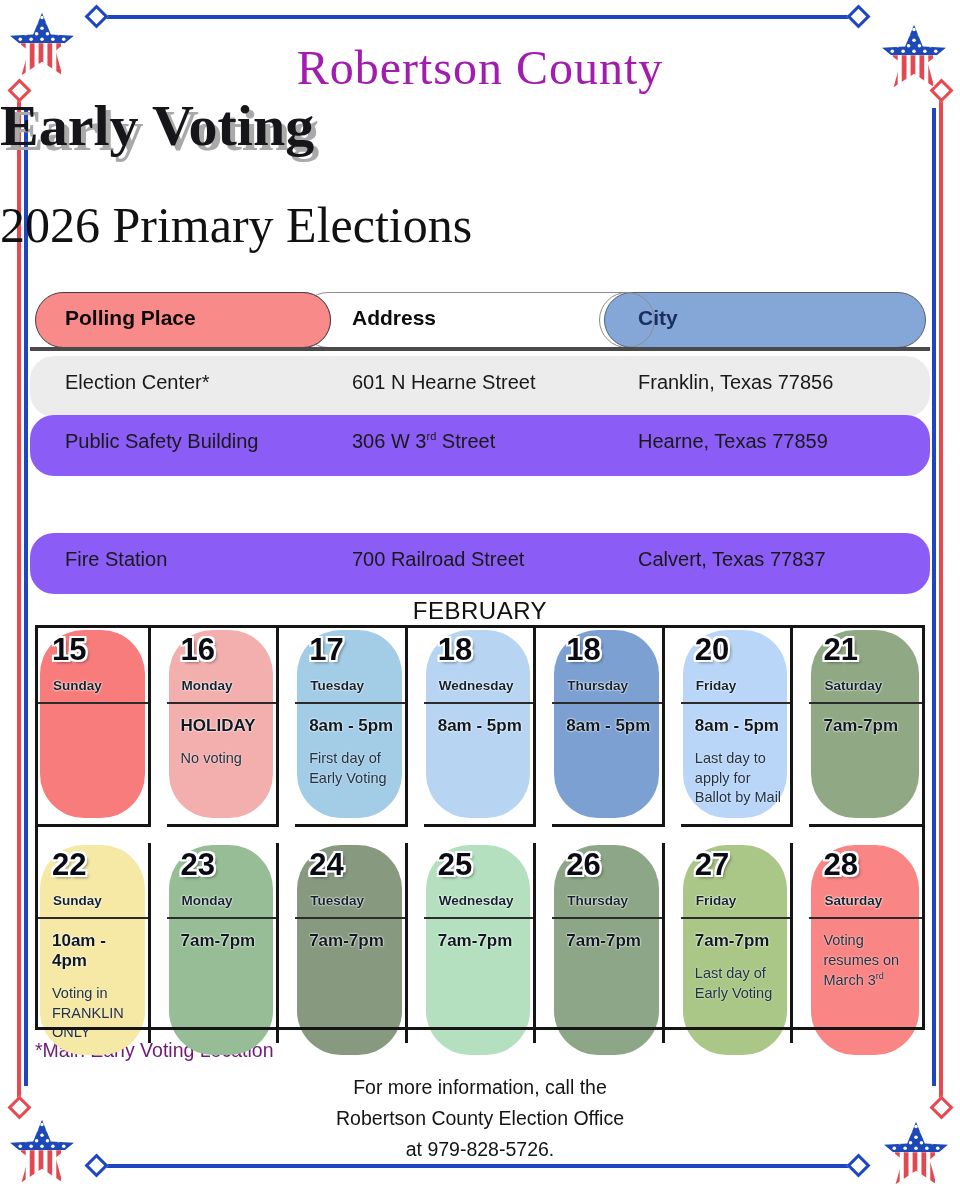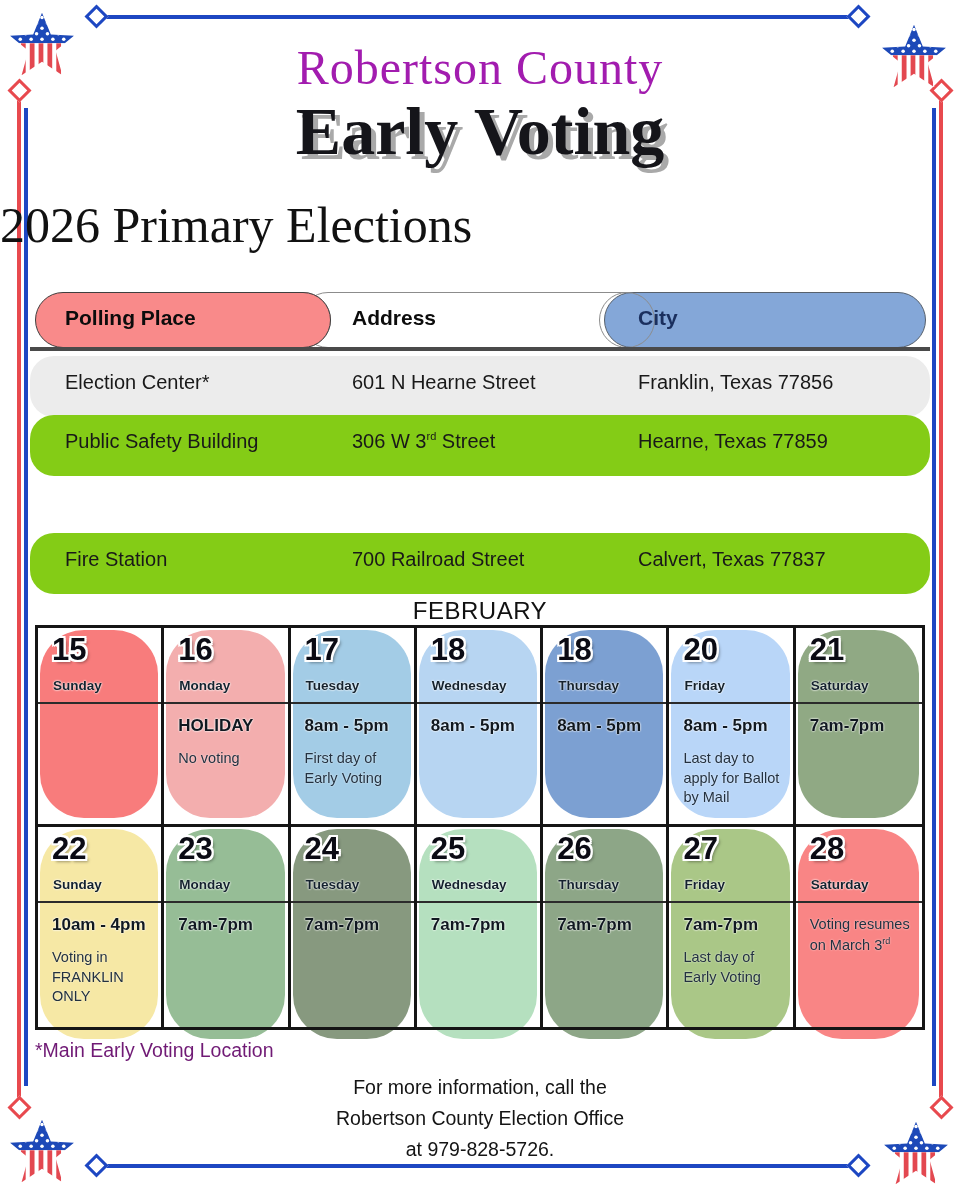--- a/index.html
+++ b/index.html
@@ -13,22 +13,22 @@
   .vline.blue{background:#1d47c2;}
   .diamond{position:absolute;width:11px;height:11px;background:#fff;transform:rotate(45deg);}
   .diamond.blue{border:3px solid #1d47c2;}
   .diamond.red{border:3px solid #e8494e;}
   .star{position:absolute;width:68px;height:68px;}
   .star svg{width:100%;height:100%;display:block;}
 
   
   .t1{position:absolute;left:0;right:0;top:40px;text-align:center;
       font-family:"Liberation Serif","DejaVu Serif",serif;font-size:48px;letter-spacing:1px;color:#a21caf;}
-  .t2{position:absolute;left:0;right:0;top:92px;text-align:center;
-      font-family:"Liberation Serif","DejaVu Serif",serif;font-size:68px;font-weight:700;color:#15151a;
+  .t2{position:absolute;left:0;right:0;top:92px;
+      font-family:"Liberation Serif","DejaVu Serif",serif;font-size:58px;font-weight:700;color:#15151a;
       text-shadow:5px 5px 0 #a9a9a9;letter-spacing:0px;}
   .t3{position:absolute;left:0;right:0;top:196px;text-align:left;
       font-family:"Liberation Serif","DejaVu Serif",serif;font-size:50px;color:#111;}
 
   
   .pill{position:absolute;top:292px;height:56px;border-radius:28px;box-sizing:border-box;}
   .pill.pink{left:35px;width:296px;background:#f98a8a;border:1.5px solid #3f3f3f;z-index:4;}
   .pill.white{left:300px;width:355px;background:#ffffff;border:1.5px solid #8c8c8c;z-index:1;}
   .pill.blue{left:604px;width:322px;background:#84a7d8;border:1.5px solid #57606b;z-index:2;}
   .jcircle{position:absolute;top:292px;width:56px;height:56px;border-radius:50%;
@@ -37,33 +37,33 @@
   .jc2{left:599px;z-index:3;}
   .hlabel{position:absolute;top:306px;font-size:21px;font-weight:700;z-index:6;color:#0c0c0c;text-align:center;}
   .hlabel.l1{left:65px;}
   .hlabel.l2{left:352px;}
   .hlabel.l3{left:638px;color:#1a2f5e;}
   .hrule{position:absolute;left:30px;top:347px;width:900px;height:4px;background:#4a4a4a;z-index:5;}
 
   .t-rows{position:absolute;left:30px;top:356px;width:900px;height:240px;}
   .t-row{position:absolute;left:0;width:900px;height:61px;border-radius:24px;}
   .t-row.light{background:#ececec;}
-  .t-row.dark{background:#84cc16;}
+  .t-row.dark{background:#8b5cf6;}
   .t-cell{position:absolute;top:15px;font-size:20px;color:#191919;}
   .c-place{left:35px;}
   .c-address{left:322px;}
   .c-city{left:608px;}
   .t-cell sup{font-size:11px;}
 
   
   .month{position:absolute;left:0;right:0;top:597px;text-align:center;font-size:24px;
          letter-spacing:0.5px;color:#111;font-weight:500;}
   .cal{position:absolute;left:35px;top:625px;width:890px;height:405px;box-sizing:border-box;
        border:3px solid #151515;border-bottom:none;display:grid;
-       grid-template-columns:repeat(7,1fr);grid-template-rows:199px 200px;}
+       grid-template-columns:repeat(7,1fr);grid-template-rows:199px 200px;gap:16px;}
   .cal-bottom{position:absolute;left:35px;top:1027px;width:890px;height:3px;background:#151515;z-index:7;}
   .cell{position:relative;box-sizing:border-box;background:#fff;}
   .cell:not(.lastcol){border-right:3px solid #151515;}
   .cell.r1{border-bottom:3px solid #151515;}
   .cpill{position:absolute;left:2px;right:3px;top:2px;bottom:6px;border-radius:44px;z-index:1;}
   .cell.r2 .cpill{bottom:-12px;}
   .cdiv{position:absolute;left:0;right:0;top:74px;height:2px;background:#2b2b2b;z-index:2;}
   .cnum{position:absolute;left:14px;top:4px;z-index:3;font-size:31px;font-weight:800;color:#0b0b14;
         text-shadow:-2px -2px 0 #fff,2px -2px 0 #fff,-2px 2px 0 #fff,2px 2px 0 #fff,
                     -2px 0 0 #fff,2px 0 0 #fff,0 -2px 0 #fff,0 2px 0 #fff,3px 3px 3px rgba(0,0,0,.35);}

